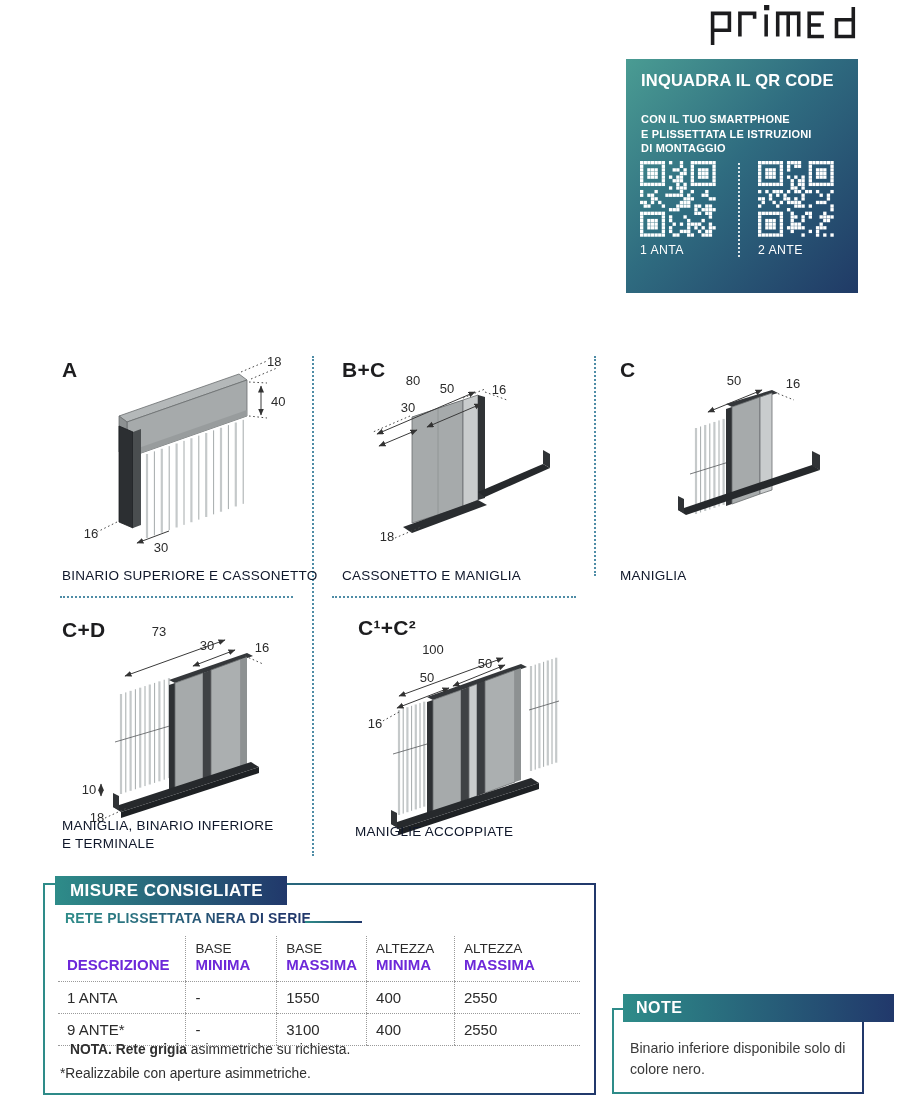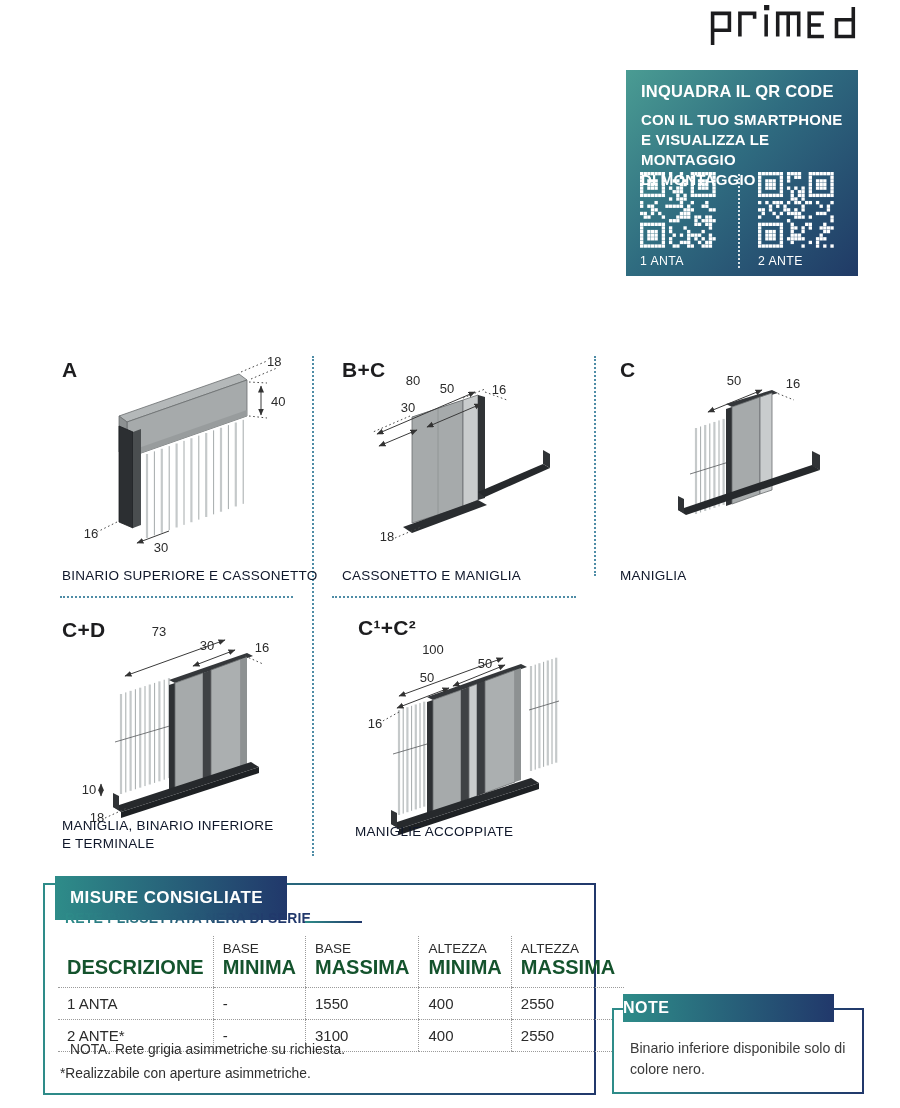--- a/index.html
+++ b/index.html
@@ -4,70 +4,70 @@
 <style>
   html,body{margin:0;padding:0;background:#ffffff;}
   #page{position:relative;width:900px;height:1108px;background:#fff;overflow:hidden;
         font-family:"Liberation Sans",sans-serif;color:#2b2b2b;}
   .abs{position:absolute;}
 
   
   #logo{left:706px;top:5px;width:156px;height:42px;}
 
   
-  #qr-panel{left:626px;top:70px;width:232px;height:206px;
+  #qr-panel{left:626px;top:59px;width:232px;height:234px;
     background:linear-gradient(133deg,#4A9C93 0%,#2F6C80 45%,#203A66 100%);}
   #qr-panel .inner{position:absolute;left:15px;top:12px;right:13px;bottom:10px;}
   .qr-title{color:#fff;font-size:16.5px;font-weight:700;letter-spacing:.2px;}
-  .qr-sub{color:#fff;font-size:15px;font-weight:700;line-height:1.33;margin-top:9px;letter-spacing:.2px;}
+  .qr-sub{color:#fff;font-size:11px;font-weight:700;line-height:1.33;margin-top:22px;letter-spacing:.2px;}
   .qr-code{position:absolute;width:76px;height:76px;}
   .qr-label{position:absolute;color:#fff;font-size:12.3px;letter-spacing:.4px;}
   #qr-divider{position:absolute;left:112px;top:104px;height:94px;width:0;
     border-left:2px dotted rgba(255,255,255,.85);}
 
   
   .dwg-label{font-size:21px;font-weight:800;color:#1d1d1f;letter-spacing:.3px;}
   .caption{font-size:13.5px;color:#0f172a;letter-spacing:.25px;}
   .dim{font-size:13px;fill:#2b2b2b;font-family:"Liberation Sans",sans-serif;}
   .dl{stroke:#3a3a3a;stroke-width:1;fill:none;}
   .dot{stroke:#4a4a4a;stroke-width:1;stroke-dasharray:1.6 2.6;fill:none;}
   .edge{stroke:#696d6f;stroke-width:.8;}
   .vsep{width:0;border-left:2px dotted #4E8CA6;}
   .hsep{height:0;border-top:2px dotted #4E8CA6;}
 
   
   #misure-box{left:43px;top:883px;width:549px;height:208px;
     border:2px solid;border-image:linear-gradient(90deg,#2E8C89,#21386B) 1;background:#fff;}
-  #misure-header{left:55px;top:876px;width:232px;height:44px;
+  #misure-header{left:55px;top:876px;width:232px;height:29px;
     background:linear-gradient(90deg,#2E8C89,#21386B);
     color:#fff;font-size:17px;font-weight:800;letter-spacing:.4px;
     display:flex;align-items:center;padding-left:15px;box-sizing:border-box;}
   #misure-subtitle{left:65px;top:910px;font-size:14px;font-weight:800;letter-spacing:.2px;
     color:#21386B;background:linear-gradient(90deg,#2E8C89 0%,#21386B 85%);
     -webkit-background-clip:text;background-clip:text;-webkit-text-fill-color:transparent;}
   #subtitle-line{left:305px;top:921px;width:57px;height:2px;
     background:linear-gradient(90deg,#2E8C89,#21386B);}
 
   table#misure-table{position:absolute;left:58px;top:936px;width:522px;border-collapse:collapse;}
   #misure-table th,#misure-table td{text-align:left;padding:5px 9px;}
   #misure-table th{vertical-align:bottom;border-bottom:1.5px dotted #9a9a9a;padding-bottom:8px;margin-top:16px;}
   #misure-table td{border-bottom:1.5px dotted #9a9a9a;font-size:15px;color:#2b2b2b;padding-top:7px;padding-bottom:7px;}
   #misure-table .vline{border-left:1.5px dotted #9a9a9a;}
   .th1{font-size:13.5px;font-weight:400;color:#2b2b2b;}
-  .th2{font-size:20px;font-weight:800;color:#14532d;}
+  .th2{font-size:15px;font-weight:800;color:#6d28d9;}
   .nota{font-size:13.8px;color:#2f2f2f;}
-  .nota b{font-weight:400;padding-left:10px;}
+  .nota b{font-weight:700;padding-left:10px;}
 
   
   #note-box{left:612px;top:1008px;width:248px;height:82px;
     border:2px solid;border-image:linear-gradient(90deg,#2E8C89,#21386B) 1;background:#fff;}
-  #note-header{left:623px;top:994px;width:211px;height:28px;
+  #note-header{left:623px;top:994px;width:271px;height:28px;
     background:linear-gradient(90deg,#2E8C89,#21386B);
     color:#fff;font-size:16px;font-weight:800;letter-spacing:.5px;
-    display:flex;align-items:center;box-sizing:border-box;}
+    display:flex;align-items:center;padding-left:13px;box-sizing:border-box;}
   #note-body{left:630px;top:1038px;width:218px;font-size:14.2px;line-height:1.5;color:#3a3a3a;}
 </style>
 </head>
 <body>
 
 <div id="page">
 
   <svg width="0" height="0" style="position:absolute">
     <defs>
       <marker id="arr" markerWidth="9" markerHeight="8" refX="6.5" refY="3" orient="auto-start-reverse" markerUnits="userSpaceOnUse">
@@ -86,21 +86,21 @@
       <path d="M108,30 L94,30 L94,8 L108,8 M94,19 L105,19"></path>
       <path d="M136,2 L136,30 L120,30 L120,14 L136,14"></path>
     </g>
   </svg>
 
   <div id="qr-panel" class="abs">
     <div class="inner">
       <div class="qr-title">INQUADRA IL QR CODE</div>
       <div class="qr-sub">
         <div>CON IL TUO SMARTPHONE</div>
-        <div>E VISUALIZZA LE MONTAGGIO</div>
+        <div>E PLISSETTATA LE ISTRUZIONI</div>
         <div>DI MONTAGGIO</div>
       </div>
     </div>
     <svg class="qr-code" style="left:14px;top:102px;" viewBox="0 0 76 76">
         <rect x="28.952380952380953" y="0" width="3.3295238095238098" height="3.3295238095238098" fill="#fff"></rect>
         <rect x="39.80952380952381" y="0" width="3.3295238095238098" height="3.3295238095238098" fill="#fff"></rect>
         <rect x="39.80952380952381" y="3.619047619047619" width="3.3295238095238098" height="3.3295238095238098" fill="#fff"></rect>
         <rect x="32.57142857142857" y="7.238095238095238" width="3.3295238095238098" height="3.3295238095238098" fill="#fff"></rect>
         <rect x="36.19047619047619" y="7.238095238095238" width="3.3295238095238098" height="3.3295238095238098" fill="#fff"></rect>
         <rect x="43.42857142857143" y="7.238095238095238" width="3.3295238095238098" height="3.3295238095238098" fill="#fff"></rect>
@@ -726,21 +726,21 @@
     </thead>
     <tbody>
       <tr>
         <td>1 ANTA</td>
         <td class="vline">-</td>
         <td class="vline">1550</td>
         <td class="vline">400</td>
         <td class="vline">2550</td>
       </tr>
       <tr>
-        <td>2 ANTE*</td>
+        <td>9 ANTE*</td>
         <td class="vline">-</td>
         <td class="vline">3100</td>
         <td class="vline">400</td>
         <td class="vline">2550</td>
       </tr>
     </tbody>
   </table>
 
   <div class="abs nota" style="left:60px;top:1042px;">
     <b>NOTA. Rete grigia</b><span> asimmetriche su richiesta.</span>

